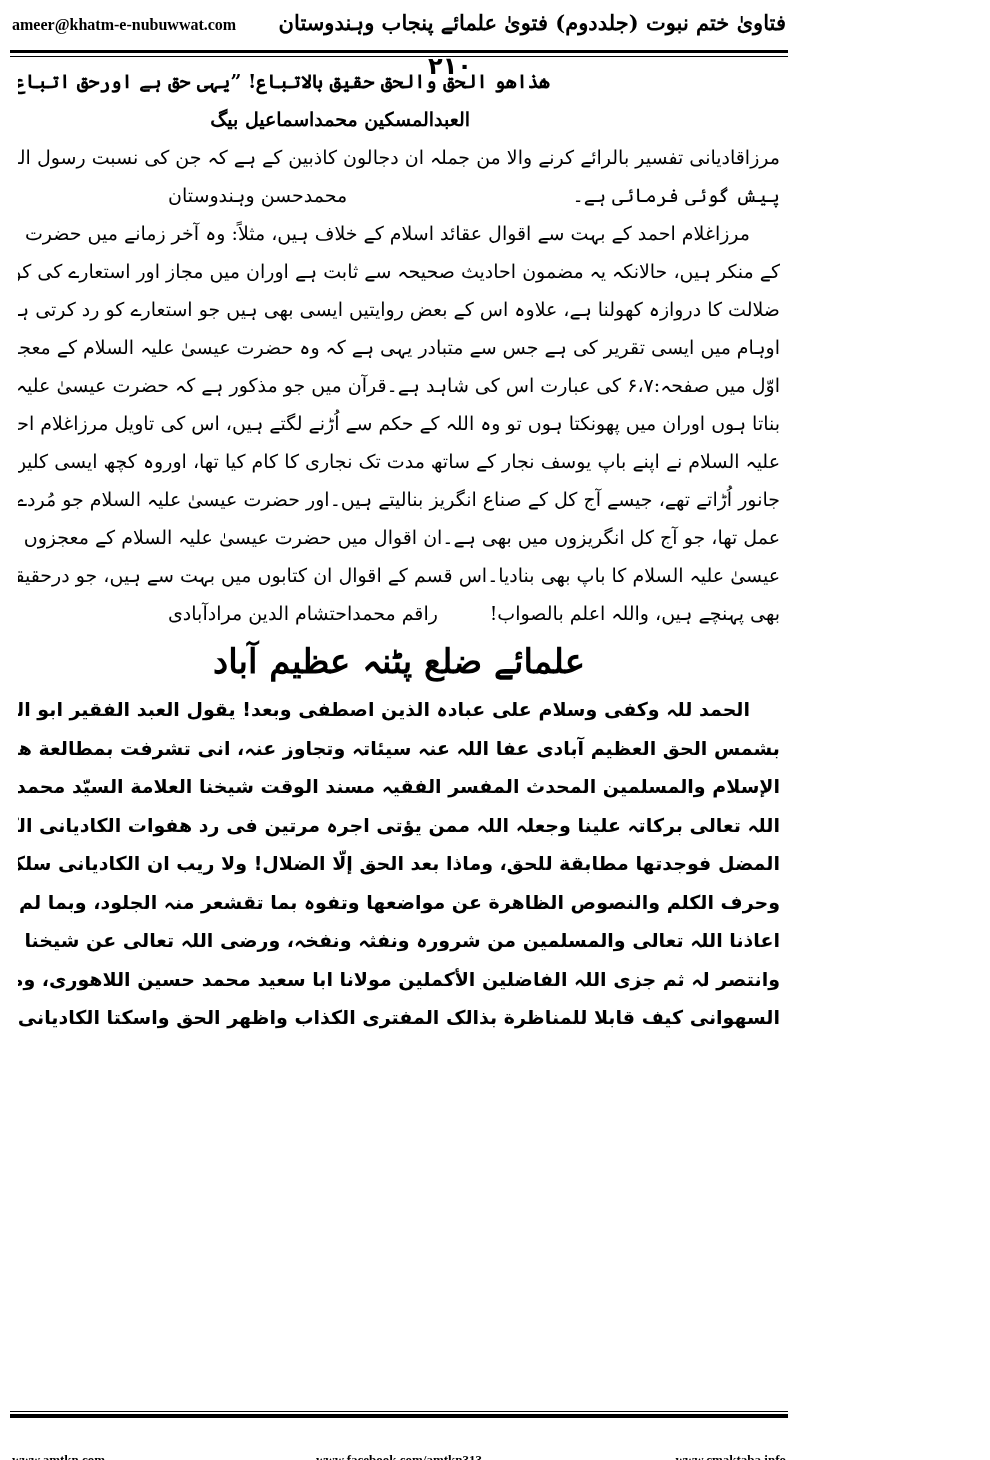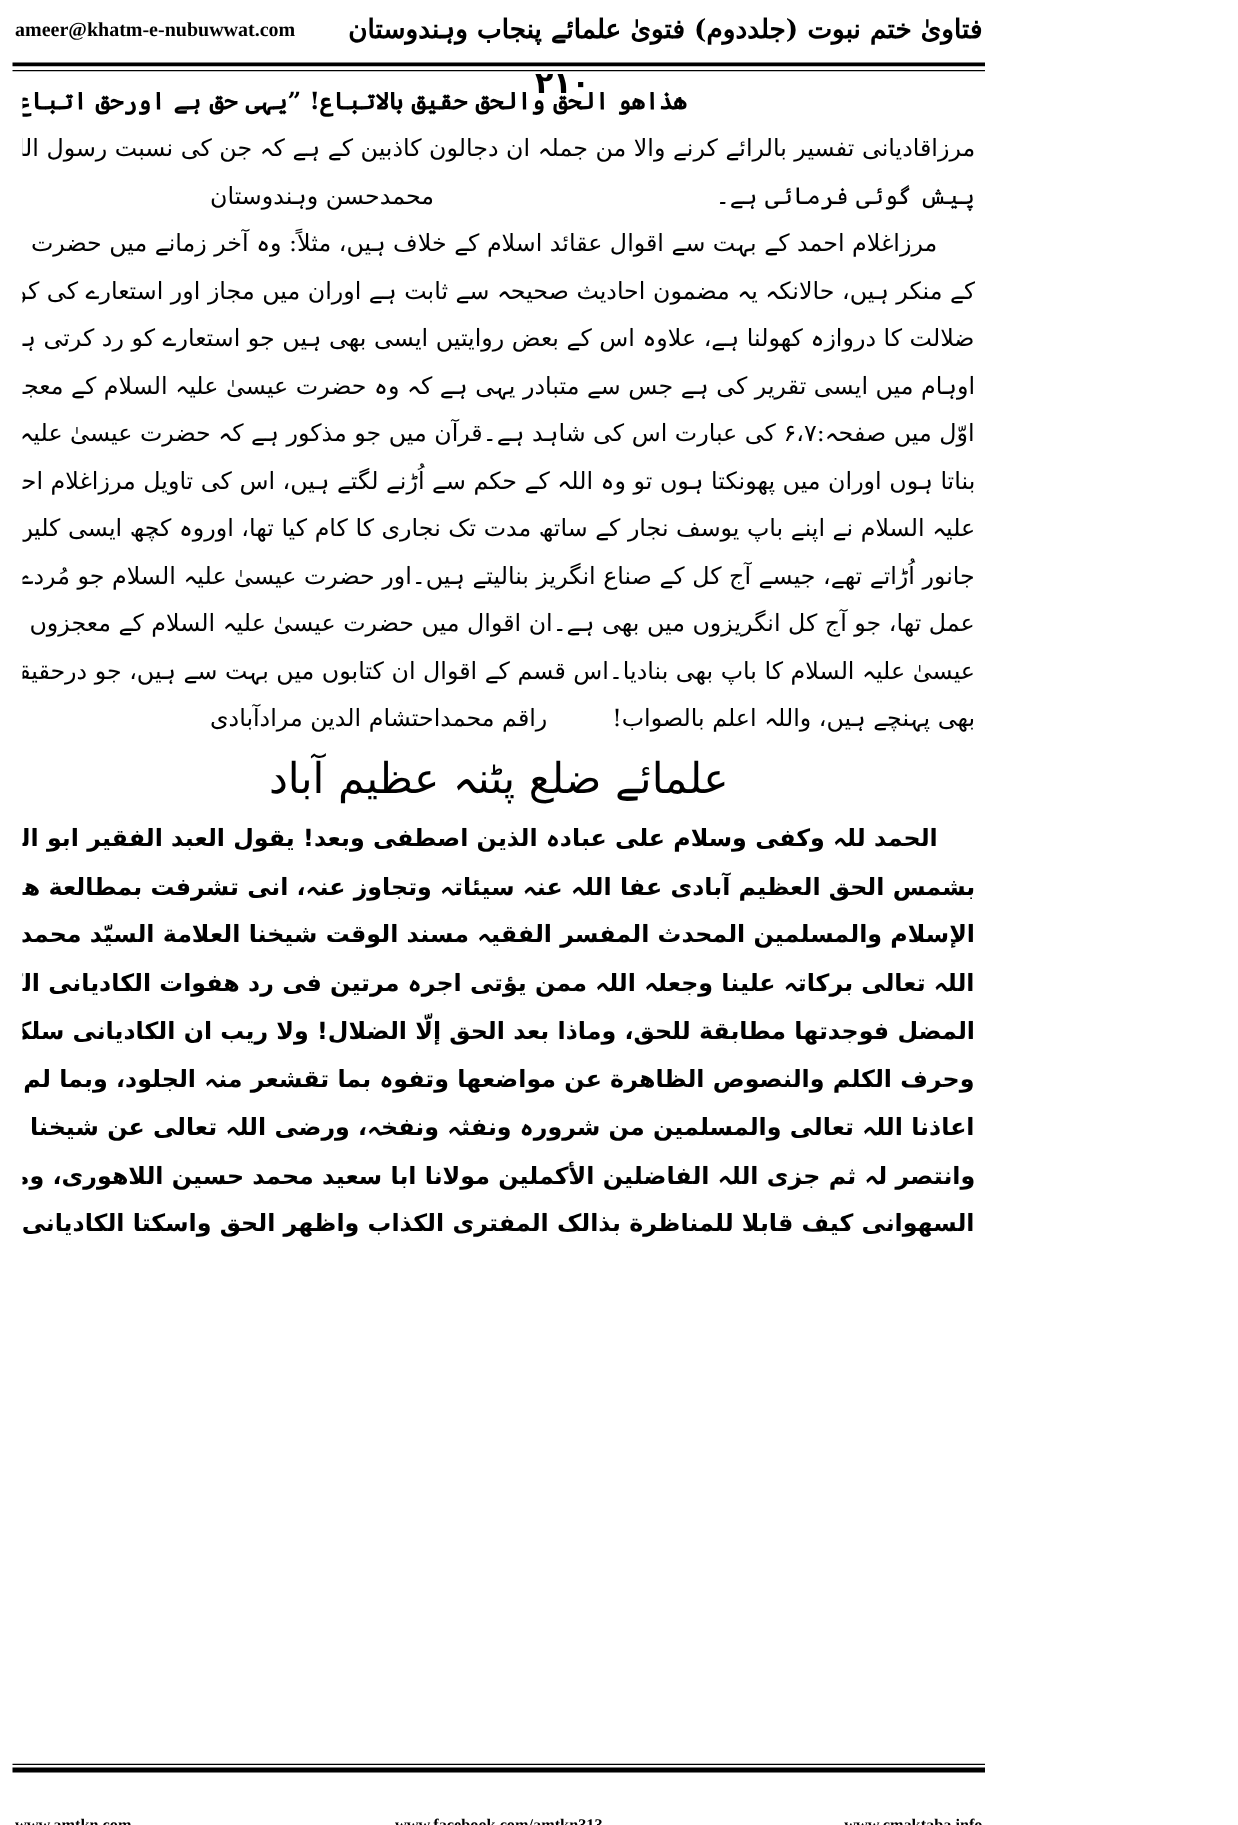--- a/index.html
+++ b/index.html
@@ -10,21 +10,21 @@
   .header .pageno { position: absolute; left: 418px; top: 2px; font-family: "DejaVu Sans", sans-serif; font-weight: bold; font-size: 24px; margin-top: 44px; }
   .header .title { position: absolute; right: 2px; top: 4px; font-family: "DejaVu Serif", serif; font-weight: bold; font-size: 21px; direction: rtl; white-space: nowrap; }
   .rule-top { position: absolute; left: 10px; right: 10px; top: 50px; height: 3px; background: #000; }
   .rule-top2 { position: absolute; left: 10px; right: 10px; top: 56px; height: 1px; background: #000; }
   .body { position: absolute; left: 18px; right: 18px; top: 62px; direction: rtl; font-family: "DejaVu Serif", serif; font-size: 19px; }
   .line { height: 38px; line-height: 38px; white-space: nowrap; overflow: hidden; text-align: justify; text-align-last: justify; }
   .line.nojust { text-align: right; text-align-last: right; }
   .bold { font-weight: bold; }
   .sig { display: flex; justify-content: space-between; }
   .sig .name { padding-left: 150px; }
-  .heading { height: 58px; line-height: 58px; text-align: center; font-family: "DejaVu Serif", serif; font-weight: normal; font-size: 34px; }
+  .heading { height: 58px; line-height: 58px; text-align: center; font-family: "DejaVu Serif", serif; font-weight: bold; font-size: 34px; }
   .arabic { font-family: "DejaVu Sans", sans-serif; font-weight: bold; font-size: 19px; }
   .line.arabic { height: 38.5px; line-height: 38.5px; }
   .rule-bot { position: absolute; left: 10px; right: 10px; top: 1411px; height: 1px; background: #000; }
   .rule-bot2 { position: absolute; left: 10px; right: 10px; top: 1414px; height: 4px; background: #000; }
   .footer { position: absolute; left: 10px; right: 10px; top: 1424px; font-family: "Liberation Serif", serif; font-weight: bold; font-size: 13px; }
   .footer span { position: absolute; top: 0; margin-top: 28px; }
   .footer .l { left: 2px; }
   .footer .c { left: 0; right: 0; text-align: center; }
   .footer .r { right: 2px; }
 </style>
@@ -36,20 +36,21 @@
   <div class="header">
     <span class="email">ameer@khatm-e-nubuwwat.com</span>
     <span class="pageno">۲۱۰</span>
     <span class="title">فتاویٰ ختم نبوت (جلددوم) فتویٰ علمائے پنجاب وہندوستان</span>
   </div>
   <div class="rule-top"></div>
   <div class="rule-top2"></div>
 
   <div class="body">
     <div class="line nojust bold" style="padding-right:230px;">ھٰذاھو الحق والحق حقیق بالاتباع! ”یہی حق ہے اورحق اتباع کے لائق ہے!“</div>
+    <div class="line nojust bold" style="padding-right:310px;">العبدالمسکین محمداسماعیل بیگ</div>
 
     <div class="line">مرزاقادیانی تفسیر بالرائے کرنے والا من جملہ ان دجالون کاذبین کے ہے کہ جن کی نسبت رسول اللہ صلی اللہ علیہ وسلم نے</div>
     <div class="line sig">
       <span>پیش گوئی فرمائی ہے۔</span>
       <span class="name">محمدحسن وہندوستان</span>
     </div>
 
     <div class="line" style="padding-right:30px;">مرزاغلام احمد کے بہت سے اقوال عقائد اسلام کے خلاف ہیں، مثلاً: وہ آخر زمانے میں حضرت عیسیٰ علیہ السلام کے نزول</div>
     <div class="line">کے منکر ہیں، حالانکہ یہ مضمون احادیث صحیحہ سے ثابت ہے اوران میں مجاز اور استعارے کی کوئی ضرورت نہیں اور بلاضرورت مجاز ماننا</div>
     <div class="line">ضلالت کا دروازہ کھولنا ہے، علاوہ اس کے بعض روایتیں ایسی بھی ہیں جو استعارے کو رد کرتی ہیں، علاوہ اس کے انہوں نے ازالہ</div>

